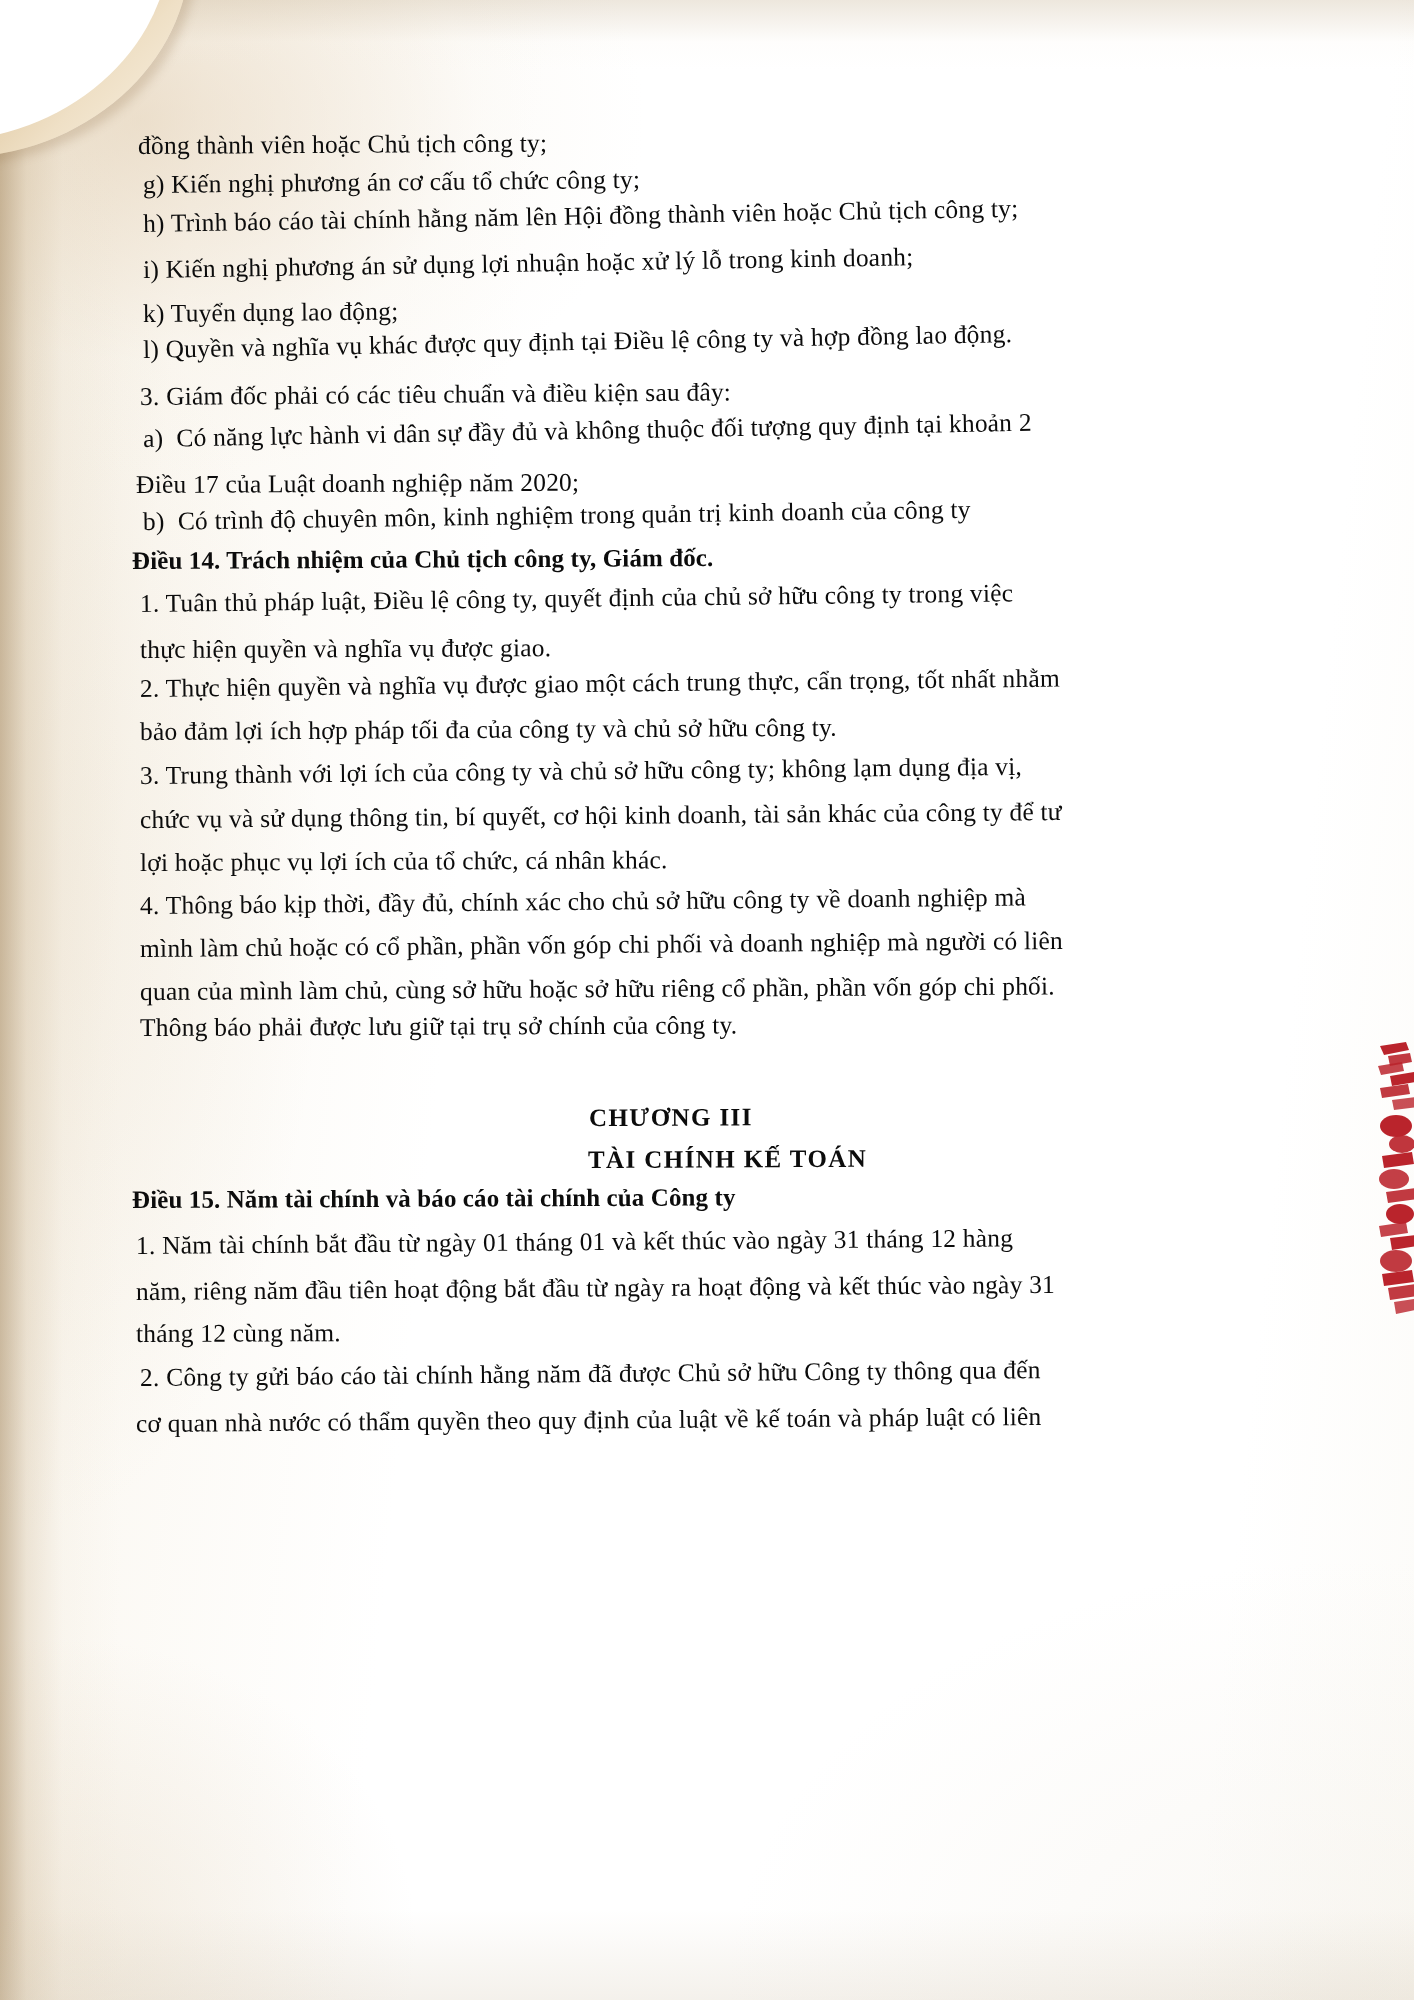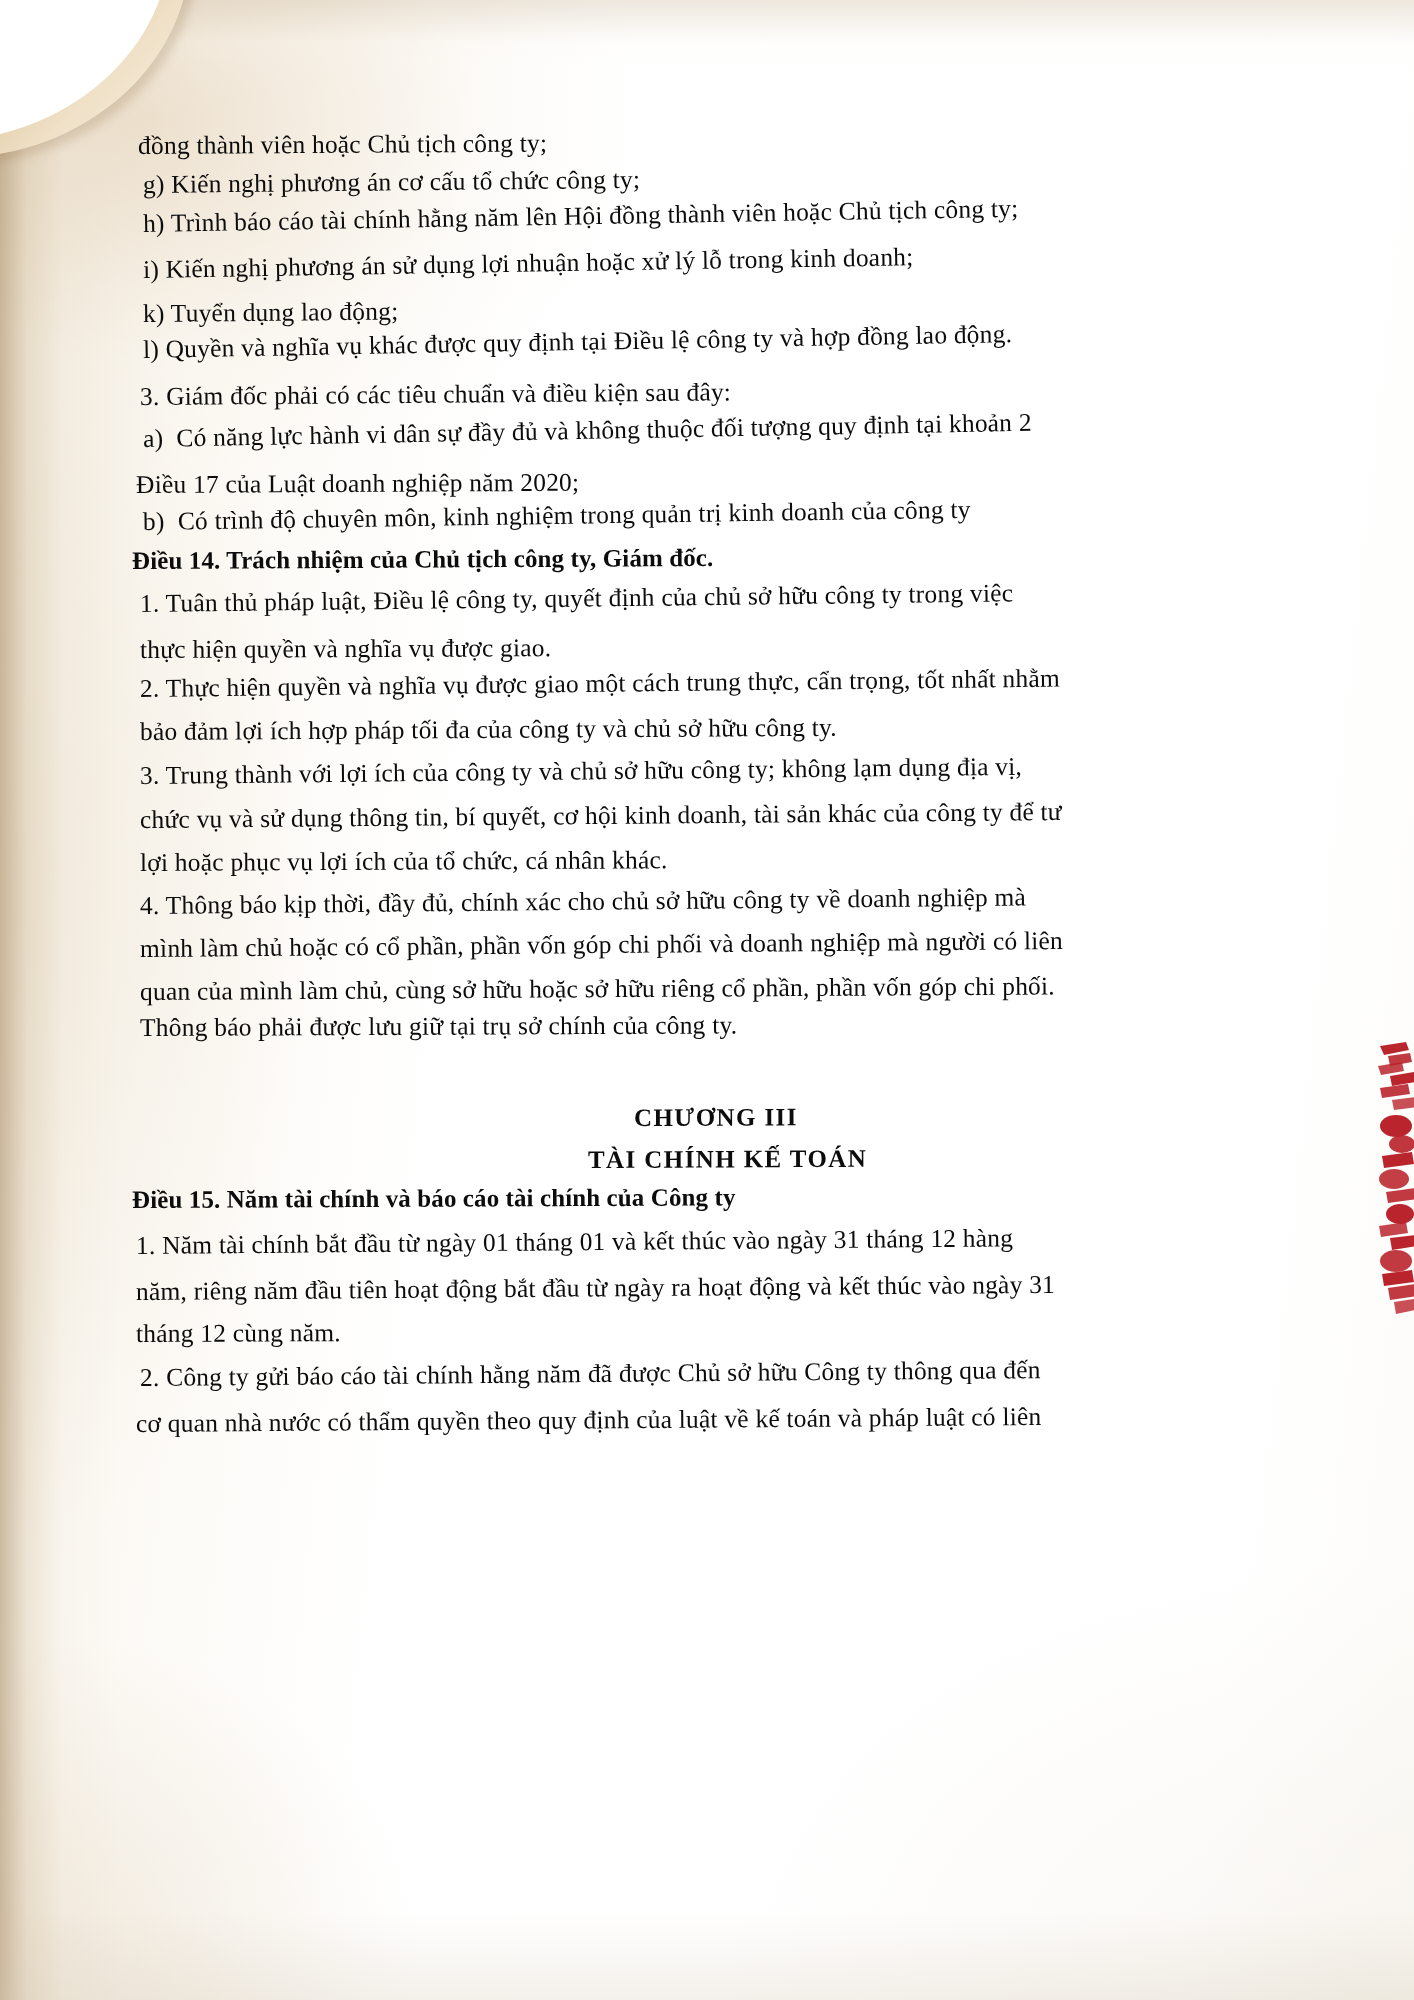--- a/index.html
+++ b/index.html
@@ -151,21 +151,21 @@
     <div class="ln" style="left: 140px; top: 612px; font-size: 25.5px; transform: rotate(-0.25deg);">thực hiện quyền và nghĩa vụ được giao.</div>
     <div class="ln" style="left: 140px; top: 651px; font-size: 25.5px; transform: rotate(-0.65deg);">2. Thực hiện quyền và nghĩa vụ được giao một cách trung thực, cẩn trọng, tốt nhất nhằm</div>
     <div class="ln" style="left: 140px; top: 694px; font-size: 25.5px; transform: rotate(-0.35deg);">bảo đảm lợi ích hợp pháp tối đa của công ty và chủ sở hữu công ty.</div>
     <div class="ln" style="left: 140px; top: 738px; font-size: 25.5px; transform: rotate(-0.6deg);">3. Trung thành với lợi ích của công ty và chủ sở hữu công ty; không lạm dụng địa vị,</div>
     <div class="ln" style="left: 140px; top: 782px; font-size: 25.5px; transform: rotate(-0.5deg);">chức vụ và sử dụng thông tin, bí quyết, cơ hội kinh doanh, tài sản khác của công ty để tư</div>
     <div class="ln" style="left: 140px; top: 825px; font-size: 25.5px; transform: rotate(-0.3deg);">lợi hoặc phục vụ lợi ích của tổ chức, cá nhân khác.</div>
     <div class="ln" style="left: 140px; top: 868px; font-size: 25.5px; transform: rotate(-0.55deg);">4. Thông báo kịp thời, đầy đủ, chính xác cho chủ sở hữu công ty về doanh nghiệp mà</div>
     <div class="ln" style="left: 140px; top: 911px; font-size: 25.5px; transform: rotate(-0.5deg);">mình làm chủ hoặc có cổ phần, phần vốn góp chi phối và doanh nghiệp mà người có liên</div>
     <div class="ln" style="left: 140px; top: 954px; font-size: 25.5px; transform: rotate(-0.35deg);">quan của mình làm chủ, cùng sở hữu hoặc sở hữu riêng cổ phần, phần vốn góp chi phối.</div>
     <div class="ln" style="left: 140px; top: 990px; font-size: 25.5px; transform: rotate(-0.25deg);">Thông báo phải được lưu giữ tại trụ sở chính của công ty.</div>
-    <div class="ln ctr" style="left: 634px; top: 1081px; font-size: 25px; transform: rotate(-0.25deg);">CHƯƠNG III</div>
+    <div class="ln ctr" style="left: 589px; top: 1081px; font-size: 25px; transform: rotate(-0.25deg);">CHƯƠNG III</div>
     <div class="ln ctr" style="left: 588px; top: 1123px; font-size: 25px; transform: rotate(-0.25deg);">TÀI CHÍNH KẾ TOÁN</div>
     <div class="ln b" style="left: 132px; top: 1163px; font-size: 25px; transform: rotate(-0.25deg);">Điều 15. Năm tài chính và báo cáo tài chính của Công ty</div>
     <div class="ln" style="left: 136px; top: 1208px; font-size: 25.5px; transform: rotate(-0.5deg);">1. Năm tài chính bắt đầu từ ngày 01 tháng 01 và kết thúc vào ngày 31 tháng 12 hàng</div>
     <div class="ln" style="left: 136px; top: 1254px; font-size: 25.5px; transform: rotate(-0.45deg);">năm, riêng năm đầu tiên hoạt động bắt đầu từ ngày ra hoạt động và kết thúc vào ngày 31</div>
     <div class="ln" style="left: 136px; top: 1296px; font-size: 25.5px; transform: rotate(-0.25deg); text-align: center;">tháng 12 cùng năm.</div>
     <div class="ln" style="left: 140px; top: 1340px; font-size: 25.5px; transform: rotate(-0.5deg);">2. Công ty gửi báo cáo tài chính hằng năm đã được Chủ sở hữu Công ty thông qua đến</div>
     <div class="ln" style="left: 136px; top: 1386px; font-size: 25.5px; transform: rotate(-0.45deg);">cơ quan nhà nước có thẩm quyền theo quy định của luật về kế toán và pháp luật có liên</div>
   </div>
 
 </div>

